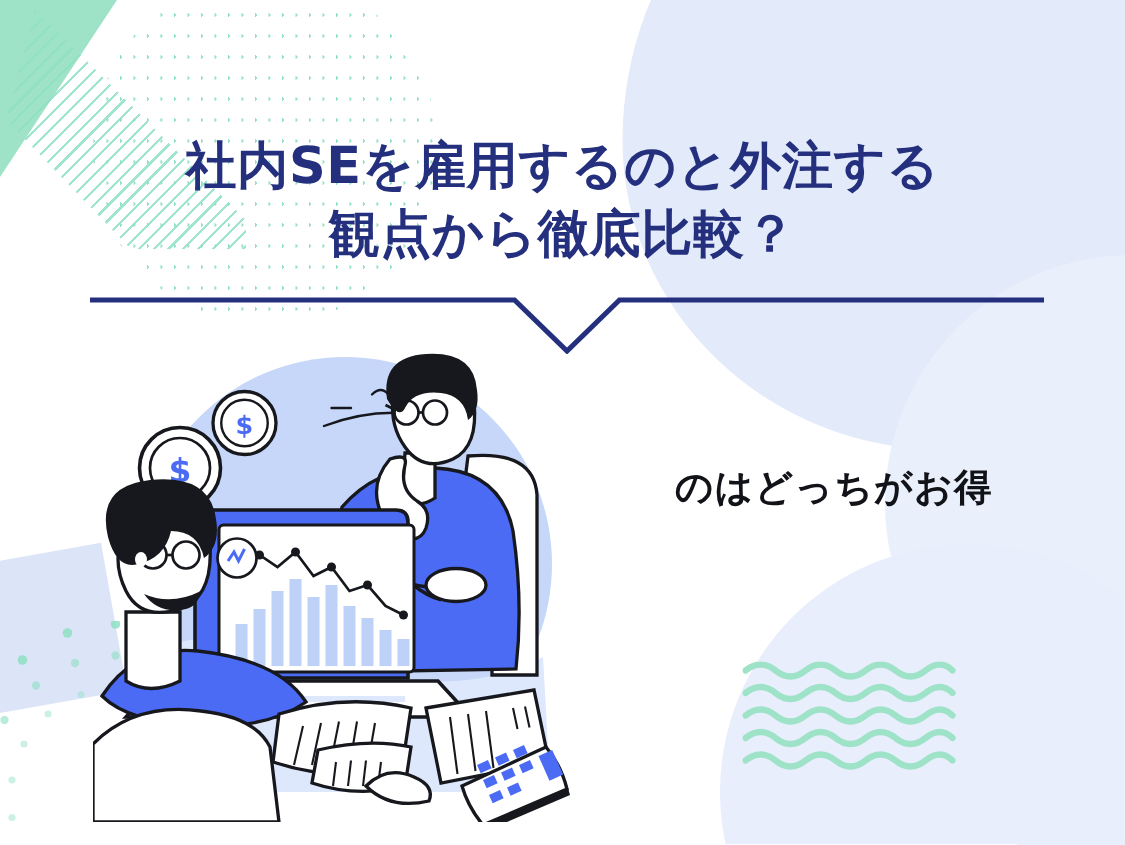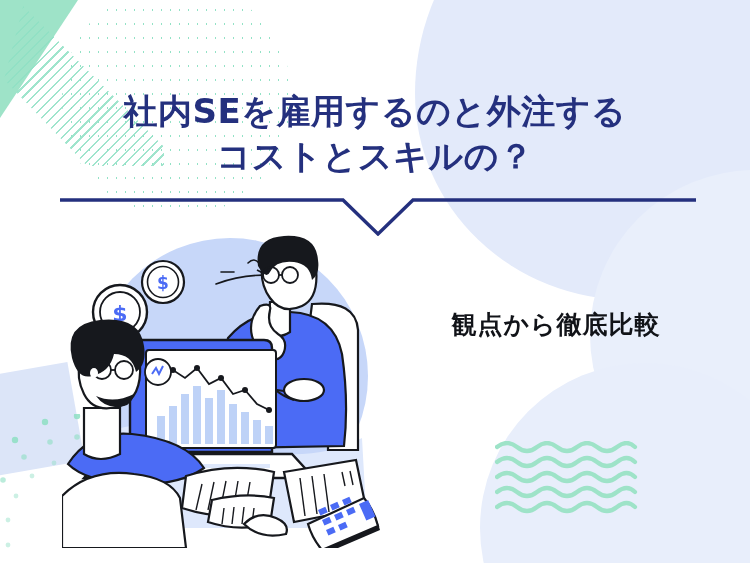--- a/index.html
+++ b/index.html
@@ -201,31 +201,31 @@
             <circle cx="31" cy="184" r="3.2"></circle>
             <circle cx="60" cy="204" r="3.2"></circle>
           <circle cx="95" cy="213" r="3.2"></circle>
         </g>
       </g>
     </svg>
   </div>
 
   <h1 class="title">
     <span class="ln">社内SEを雇用するのと外注する</span>
-    <span class="ln">コストとスキルの？</span>
+    <span class="ln">観点から徹底比較？</span>
   </h1>
 
   <div class="divider">
     <svg width="636" height="40" viewBox="0 0 636 40" fill="none">
       <path d="M0 4 H283 L318 38 L353 4 H636" stroke="#24307E" stroke-width="3.4" fill="none" stroke-linejoin="miter" stroke-linecap="square"></path>
     </svg>
   </div>
 
   <div class="subtitle">
-    <span class="ln">観点から徹底比較</span>
+    <span class="ln">のはどっちがお得</span>
   </div>
 
   <div class="illo">
     <svg width="330" height="320" viewBox="0 0 330 320" fill="none">
 
       <circle cx="168" cy="148" r="138" fill="#C7D7F9"></circle>
       <path d="M30 212 C70 186 126 198 168 214 C214 232 262 230 300 210 L305 300 L28 300 Z" fill="#DEE8FC"></path>
 
       <g stroke="#16181D" stroke-width="1.6" fill="none" stroke-linecap="round">
         <path d="M186 35 q6 -6 11 0 t11 0"></path>

